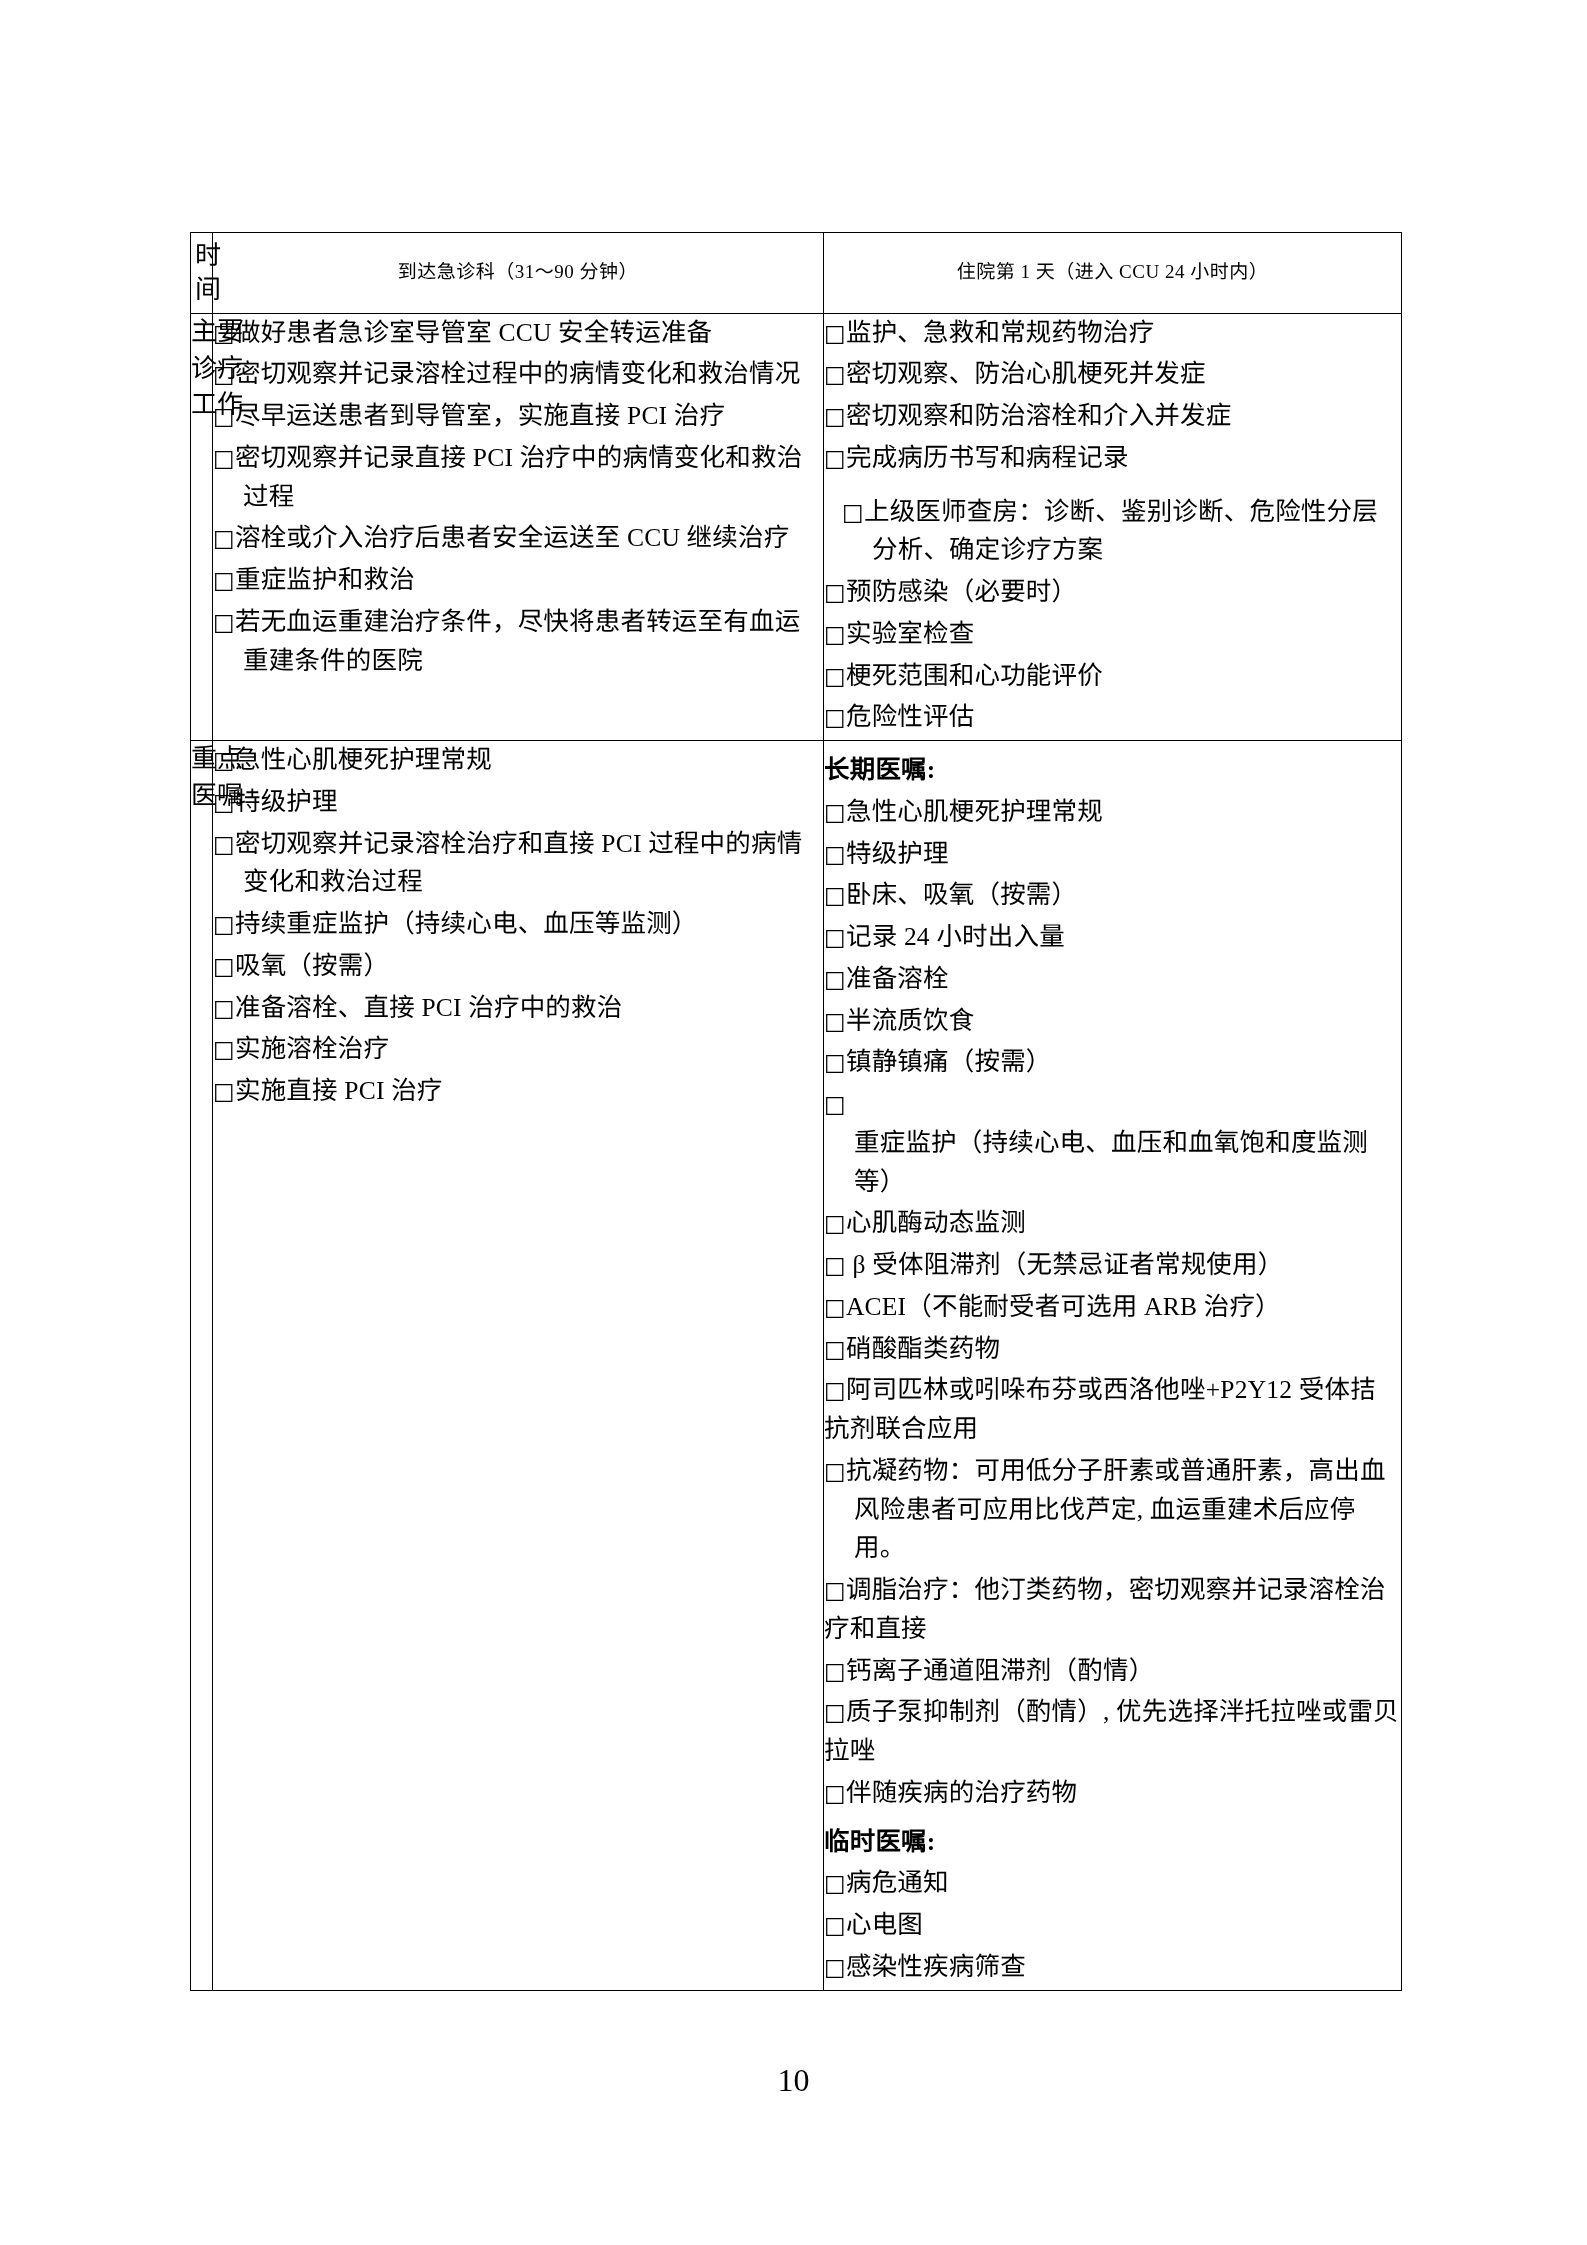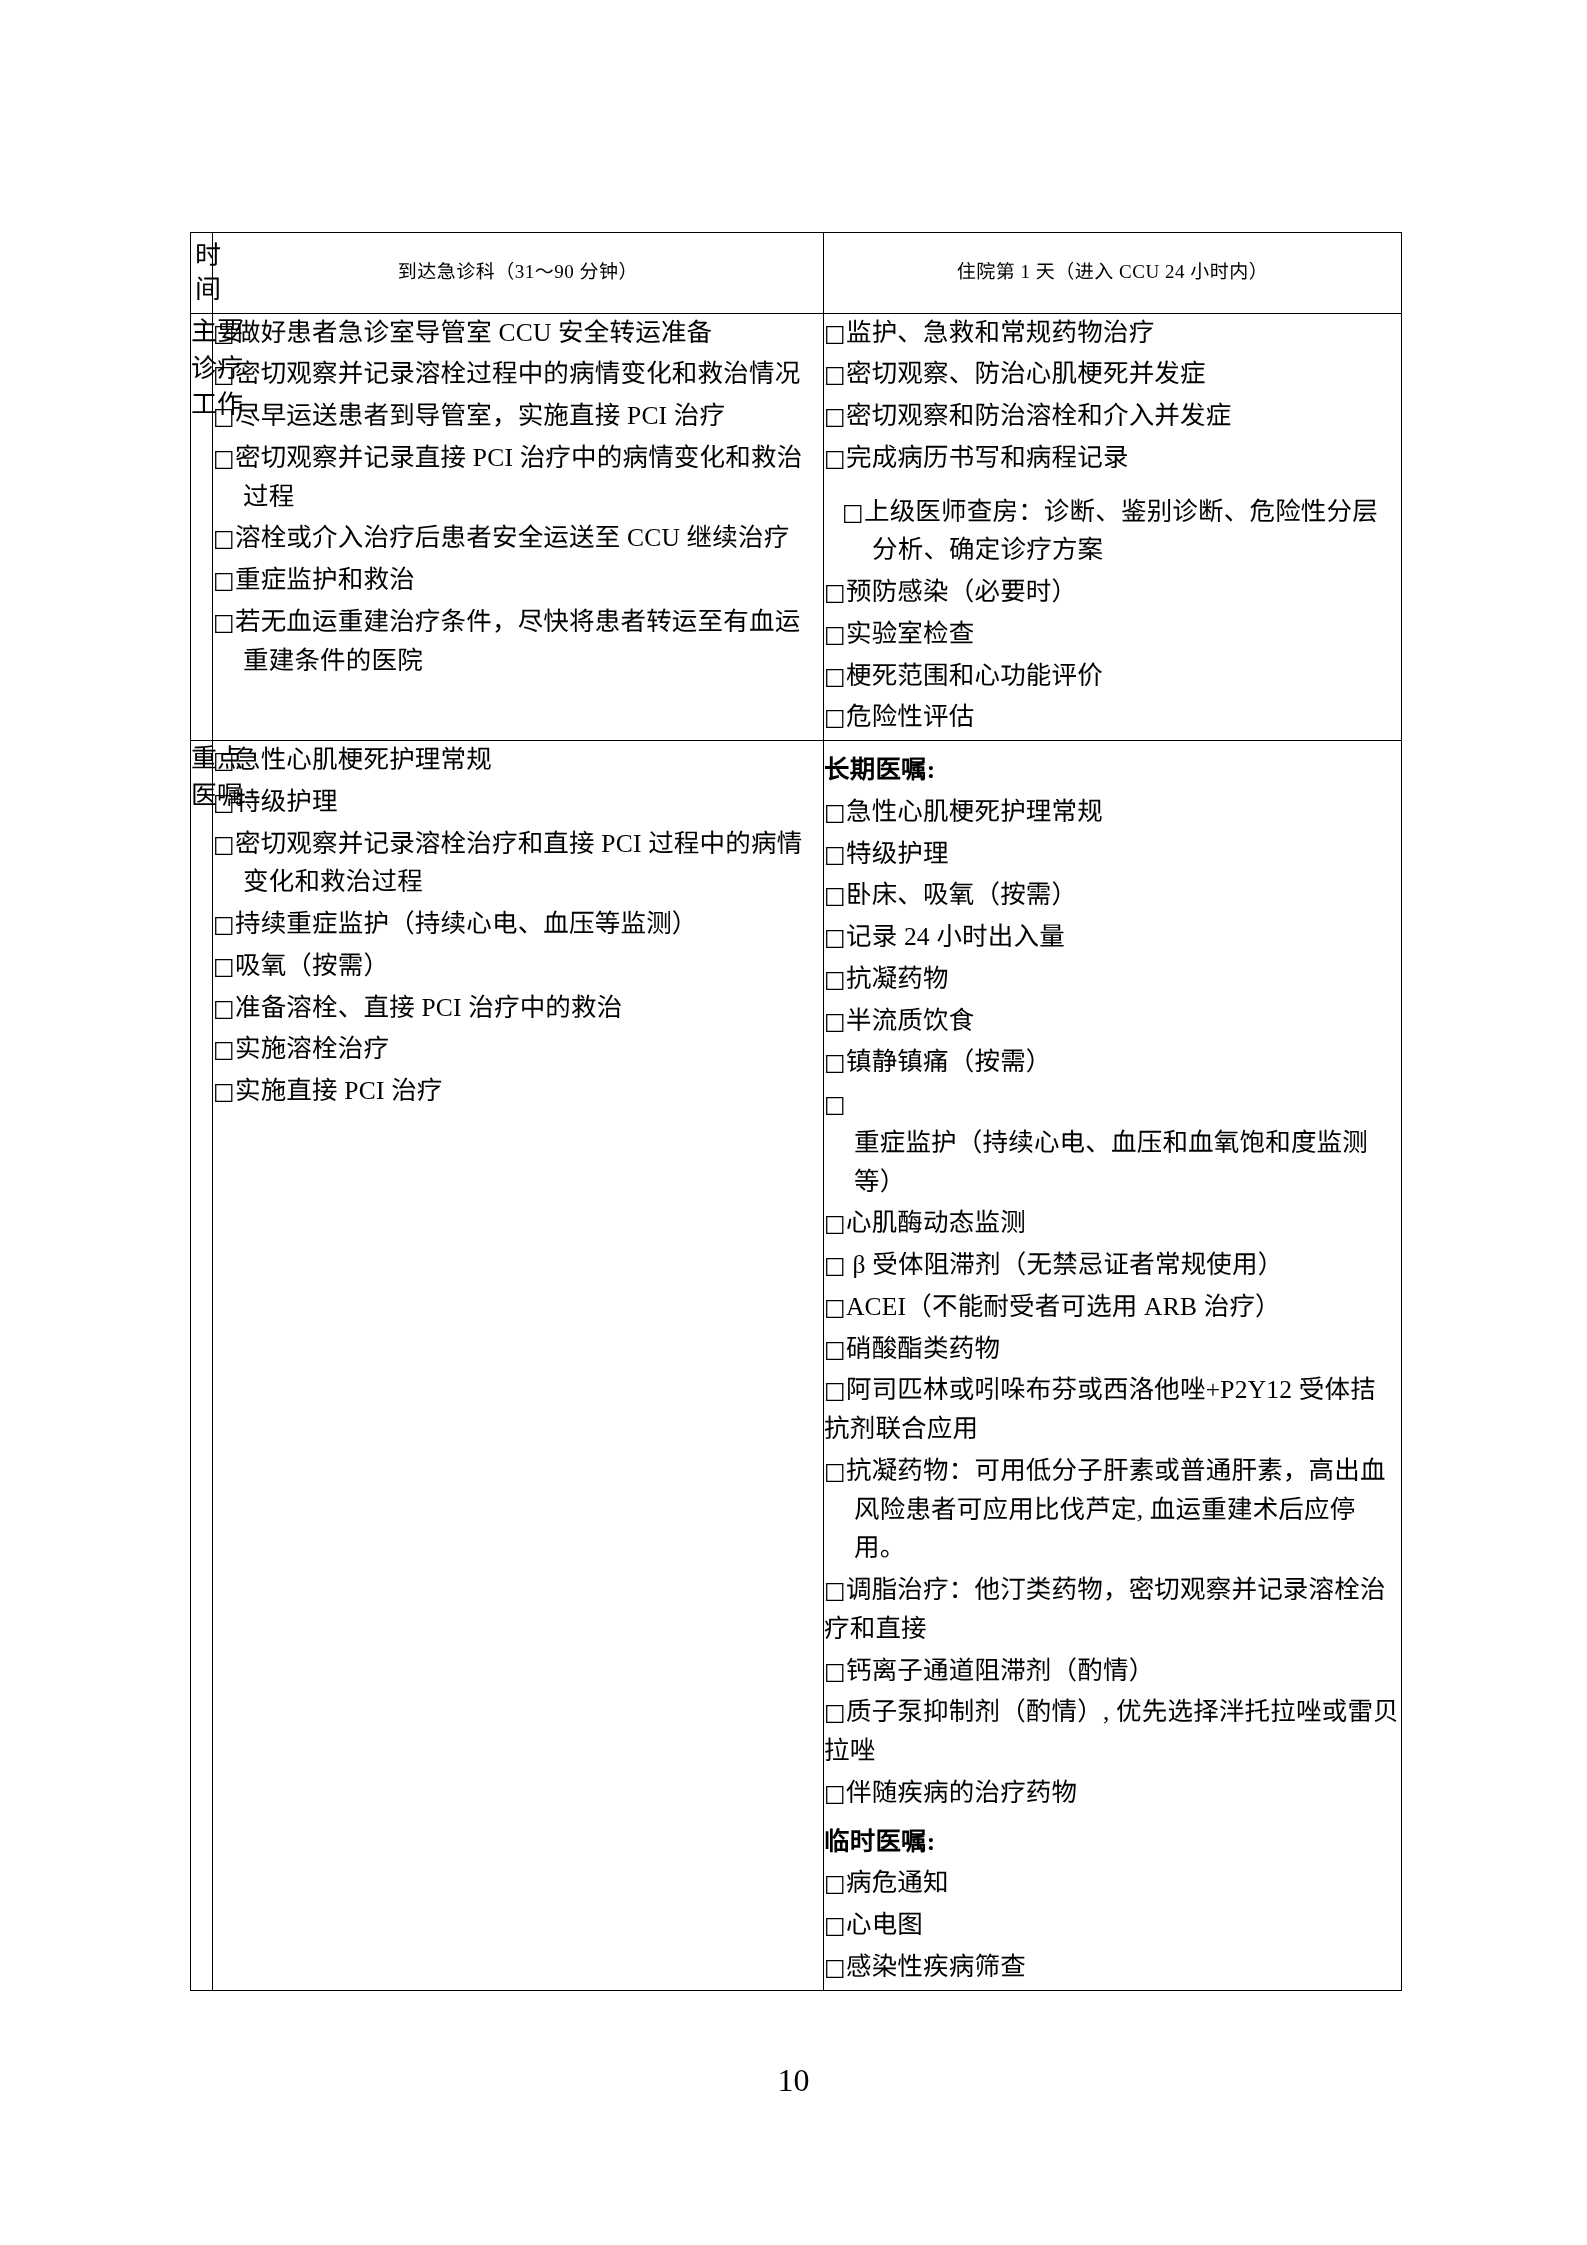--- a/index.html
+++ b/index.html
@@ -190,21 +190,21 @@
                 <li><span class="box">□</span><span>实施直接 PCI 治疗</span></li>
               </ul>
           </td>
           <td class="cell">
             <ul class="chk">
                 <li class="bold"><span>长期医嘱:</span></li>
                 <li><span class="box">□</span><span>急性心肌梗死护理常规</span></li>
                 <li><span class="box">□</span><span>特级护理</span></li>
                 <li><span class="box">□</span><span>卧床、吸氧（按需）</span></li>
                 <li><span class="box">□</span><span>记录 24 小时出入量</span></li>
-                <li><span class="box">□</span><span>抗凝药物</span></li>
+                <li><span class="box">□</span><span>准备溶栓</span></li>
                 <li><span class="box">□</span><span>半流质饮食</span></li>
                 <li><span class="box">□</span><span>镇静镇痛（按需）</span></li>
                 <li><span class="box">□</span><span>重症监护（持续心电、血压和血氧饱和度监测等）</span></li>
                 <li><span class="box">□</span><span>心肌酶动态监测</span></li>
                 <li><span class="box">□</span><span> β 受体阻滞剂（无禁忌证者常规使用）</span></li>
                 <li><span class="box">□</span><span>ACEI（不能耐受者可选用 ARB 治疗）</span></li>
                 <li><span class="box">□</span><span>硝酸酯类药物</span></li>
                 <li class="flush"><span class="box">□</span><span>阿司匹林或吲哚布芬或西洛他唑+P2Y12 受体拮抗剂联合应用</span></li>
                 <li><span class="box">□</span><span>抗凝药物：可用低分子肝素或普通肝素，高出血风险患者可应用比伐芦定, 血运重建术后应停用。</span></li>
                 <li class="flush"><span class="box">□</span><span>调脂治疗：他汀类药物，密切观察并记录溶栓治疗和直接</span></li>

